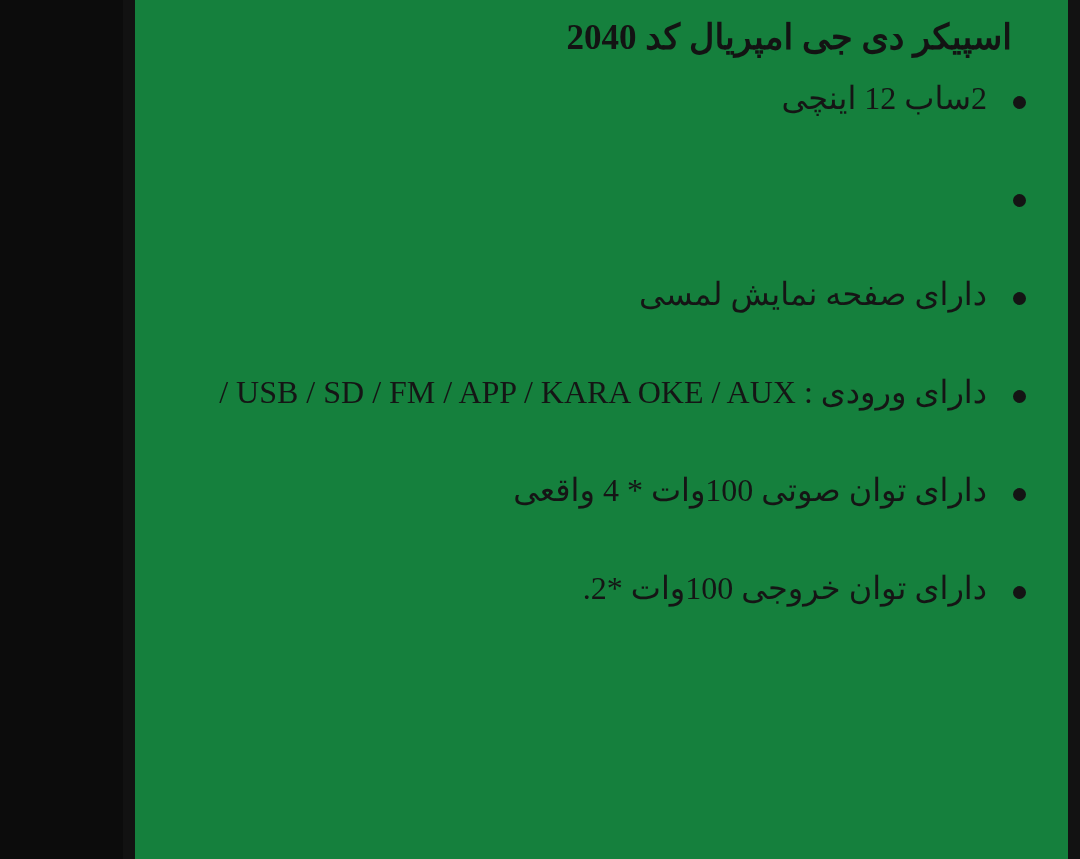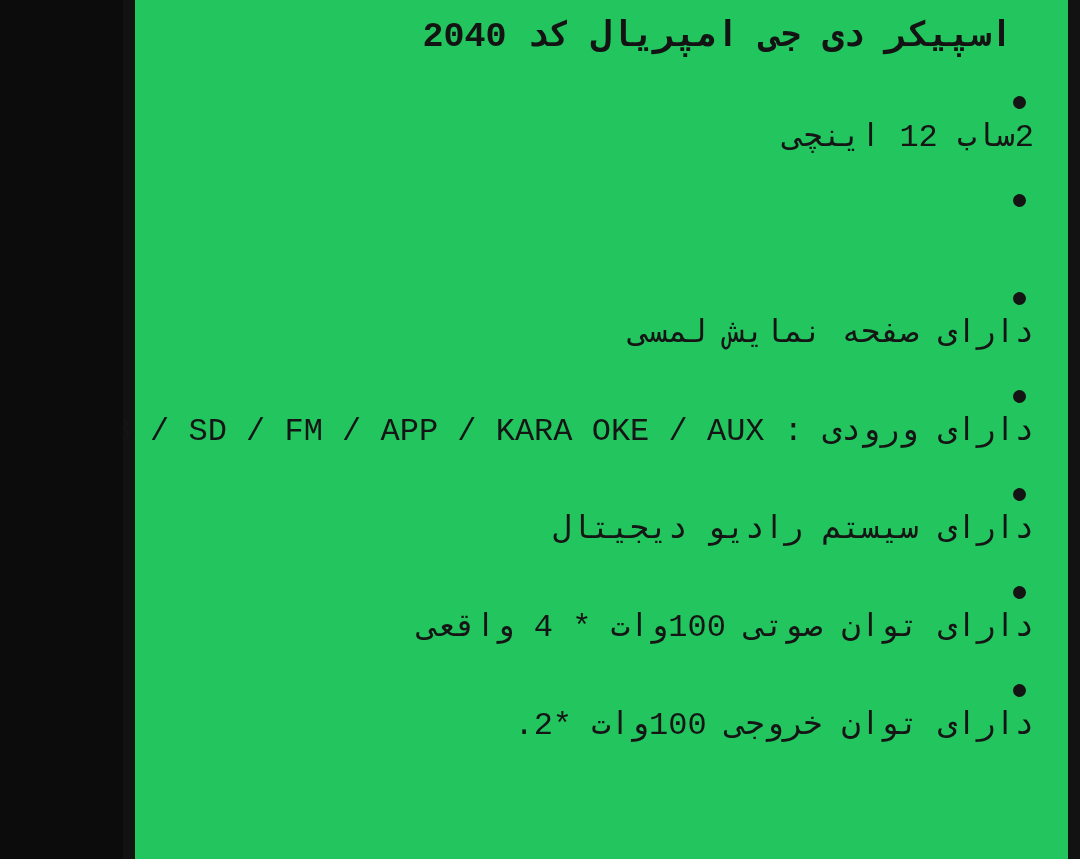--- a/index.html
+++ b/index.html
@@ -4,23 +4,23 @@
 <style>
   html, body {
     margin: 0;
     padding: 0;
     background: #0c0c0c;
   }
   .page {
     position: relative;
     width: 957px;
     height: 859px;
-    background: #22c55e;
+    background: #15803d;
     overflow: hidden;
-    font-family: Liberation Mono, monospace;
+    font-family: Liberation Serif, serif;
     box-sizing: border-box;
   }
   
   .edge {
     position: absolute;
     top: 0;
     bottom: 0;
     width: 12px;
     background: #121212;
   }
@@ -50,21 +50,21 @@
   }
 
   ul.bullets {
     list-style: none;
     margin: 0;
     padding: 0;
     direction: rtl;
   }
   ul.bullets > li {
     display: flex;
-    flex-direction: column;
+    flex-direction: row;
     align-items: flex-start;
     direction: rtl;
     margin: 0;
     padding: 0;
     height: 98px;
   }
   .bullet-dot {
     flex: 0 0 auto;
     width: 13px;
     height: 13px;
@@ -107,24 +107,20 @@
       <li>
         <span class="bullet-dot"></span>
         <span class="bullet-text">دارای صفحه نمایش لمسی</span>
       </li>
       <li>
         <span class="bullet-dot"></span>
         <span class="bullet-text">دارای ورودی : USB / SD / FM / APP / KARA OKE / AUX /</span>
       </li>
       <li>
         <span class="bullet-dot"></span>
-        <span class="bullet-text">دارای سیستم رادیو دیجیتال</span>
-      </li>
-      <li>
-        <span class="bullet-dot"></span>
         <span class="bullet-text">دارای توان صوتی 100وات * 4 واقعی</span>
       </li>
       <li>
         <span class="bullet-dot"></span>
         <span class="bullet-text">دارای توان خروجی 100وات *2.</span>
       </li>
     </ul>
   </div>
 </div>
 

